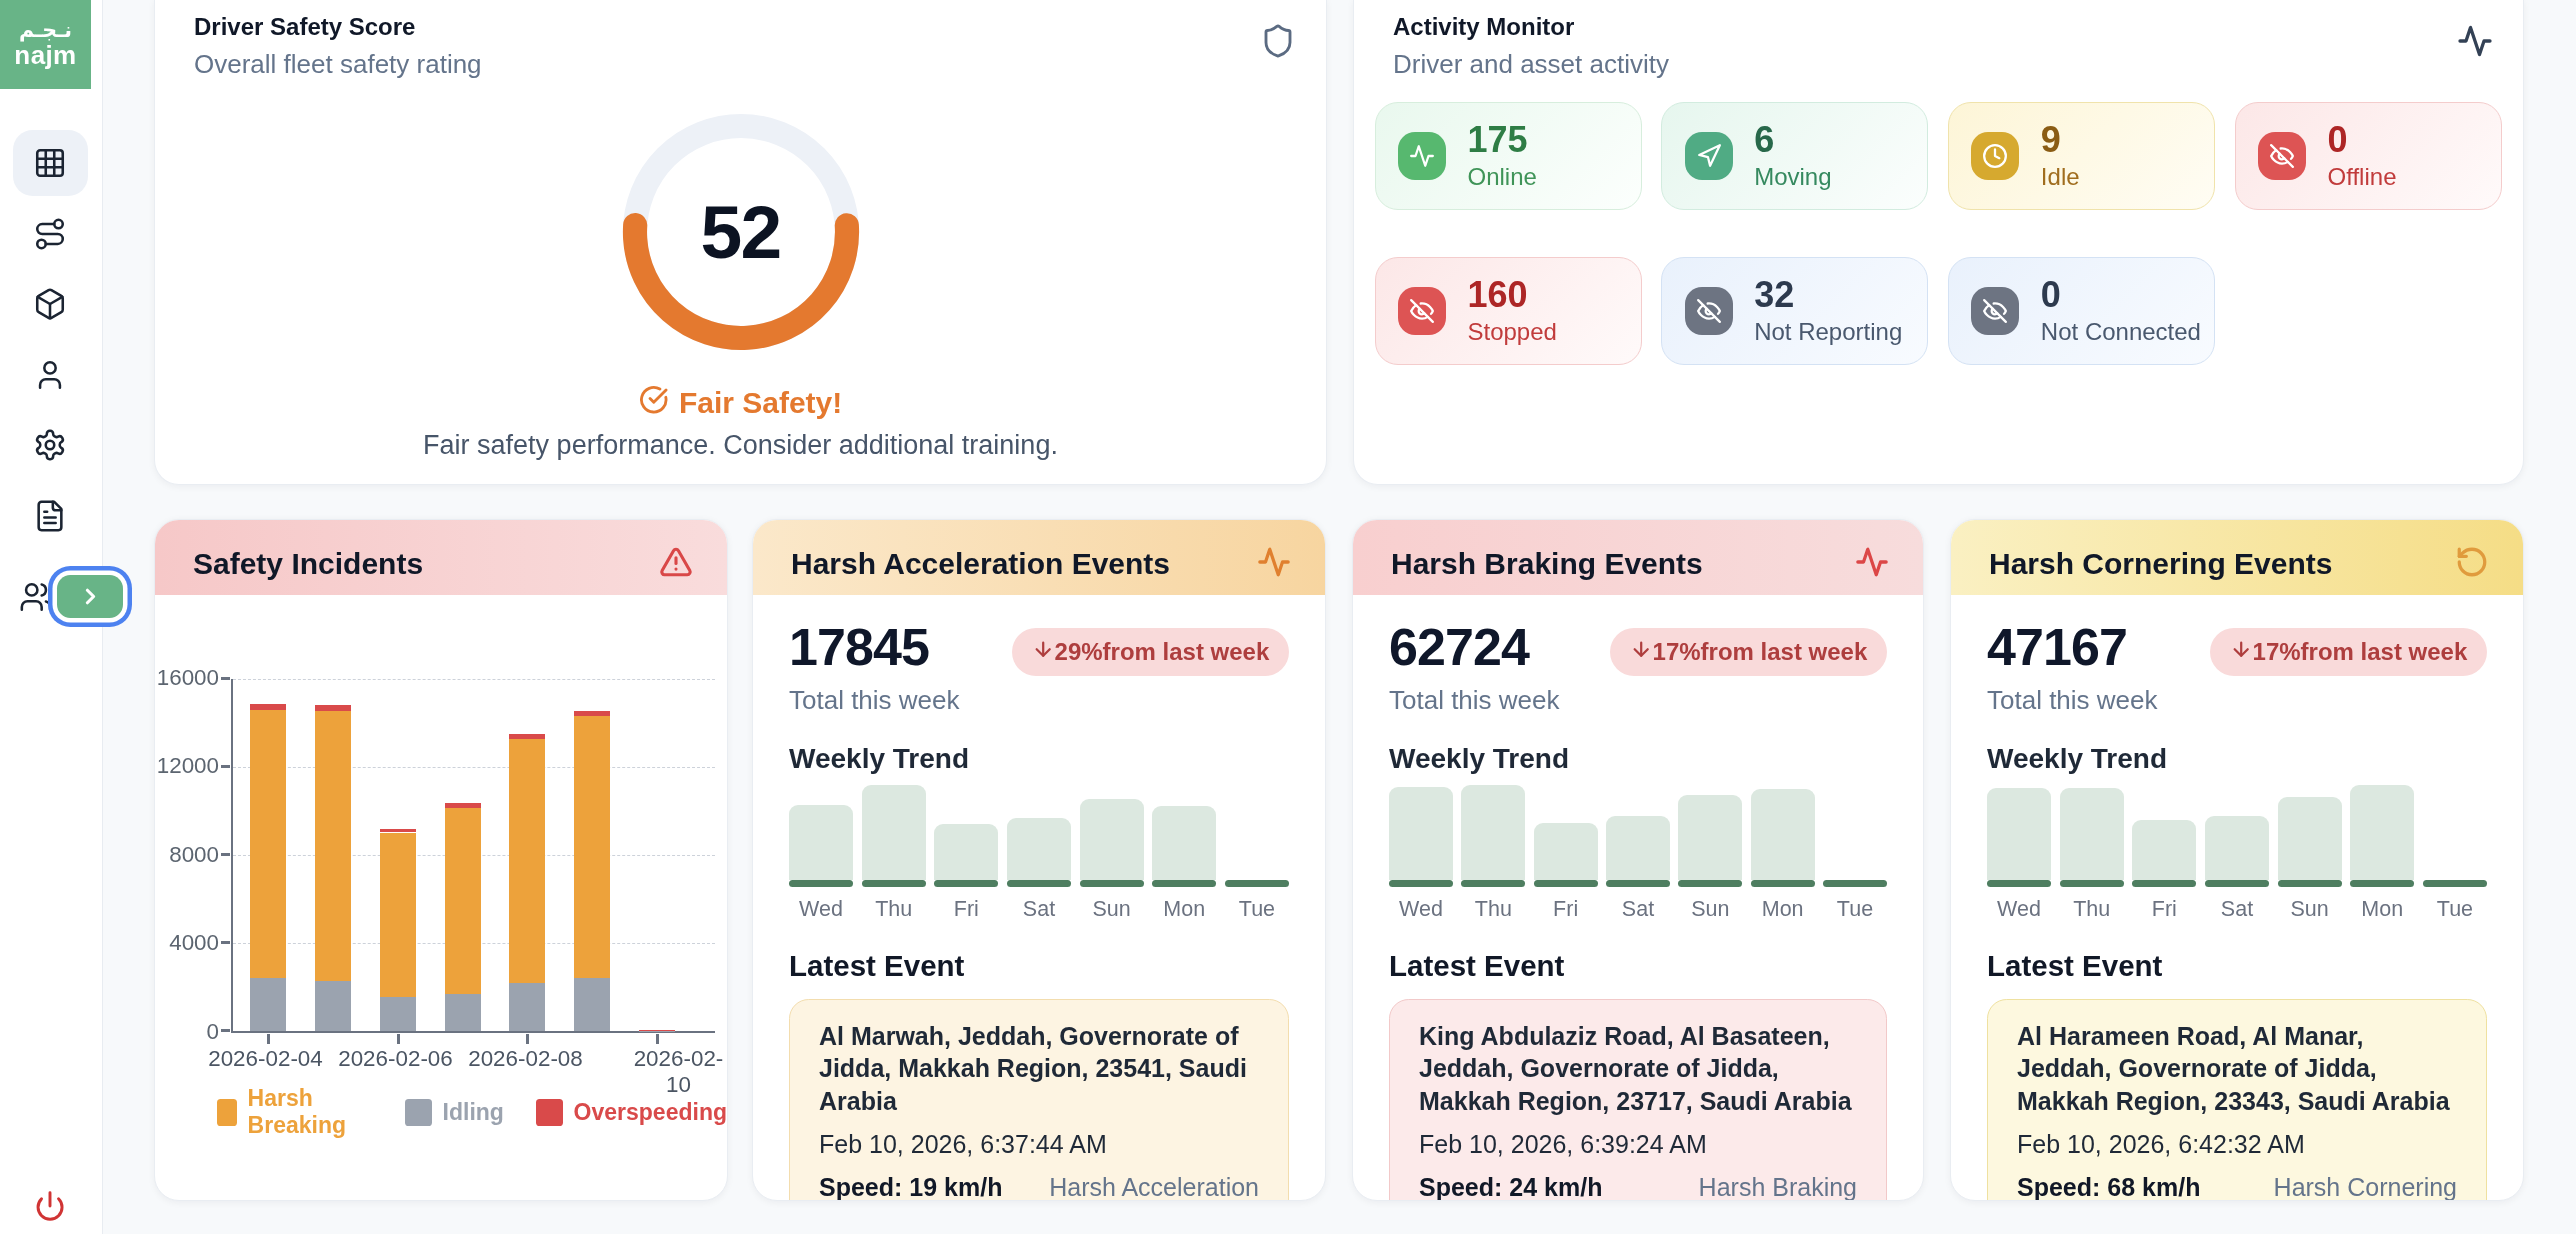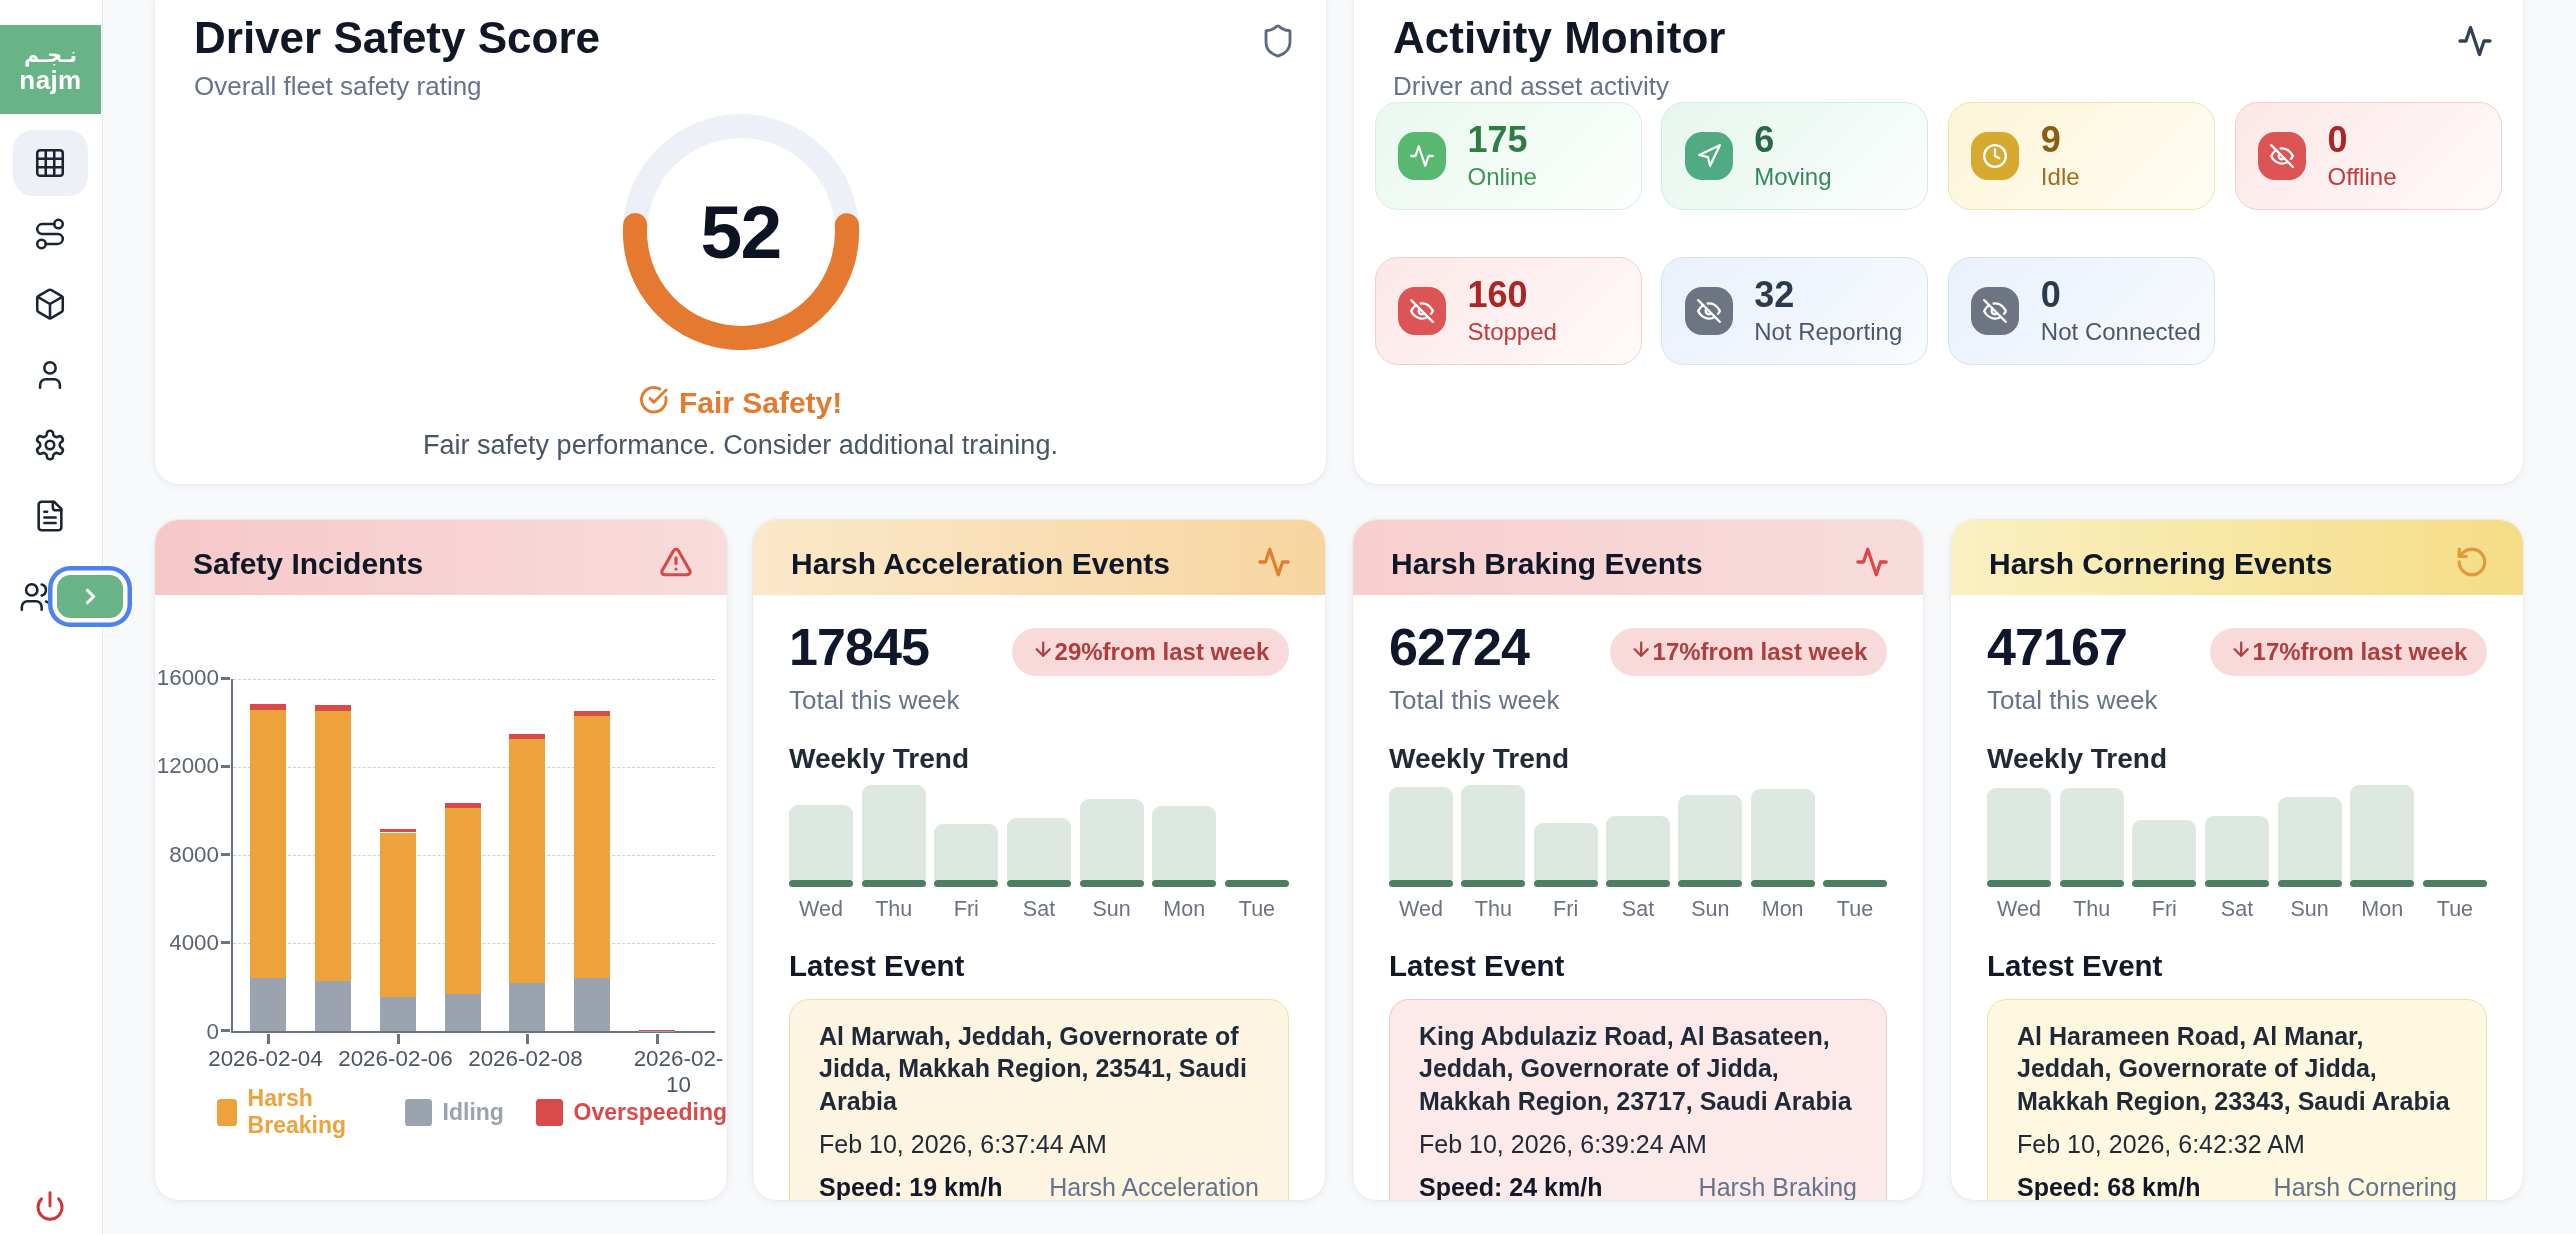--- a/index.html
+++ b/index.html
@@ -3,22 +3,22 @@
 <meta charset="utf-8">
 <title>Fleet Dashboard</title>
 <style>
   * { margin:0; padding:0; box-sizing:border-box; }
   html,body { background:#f7f9fb; }
   body { font-family:"Liberation Sans","DejaVu Sans",sans-serif; color:#0f172a; }
   .page { position:relative; width:2576px; height:1234px; background:#f7f9fb; overflow:hidden; }
 
   
   .sidebar { position:absolute; left:0; top:0; width:103px; height:1234px; background:#fff; border-right:1.8px solid #e8ecf1; z-index:5; }
-  .logo { position:absolute; left:0; top:0; width:101px; height:89px; background:#68b487; color:#fff;
-          display:flex; flex-direction:column; align-items:center; justify-content:center; line-height:1.05;margin-top:25px; }
+  .logo { position:absolute; left:0; top:0; width:91px; height:89px; background:#68b487; color:#fff;
+          display:flex; flex-direction:column; align-items:center; justify-content:center; line-height:1.05; }
   .logo .ar { font-family:"DejaVu Sans",sans-serif; font-size:20.6px; font-weight:bold; }
   .logo .lat { font-size:26px; font-weight:bold; letter-spacing:0.4px; }
   .nav { position:absolute; left:12.5px; top:130px; display:flex; flex-direction:column; gap:4.5px; }
   .nav-item { width:75px; height:66px; display:flex; align-items:center; justify-content:center; border-radius:19.7px; cursor:pointer; }
   .nav-item.active { background:#edf1f7; }
   .users-slot { position:absolute; left:19px; top:580px; }
   .expand-btn { position:absolute; left:57px; top:575px; width:66px; height:43px; background:#68b487; border:none;
                 border-radius:13.4px; display:flex; align-items:center; justify-content:center; cursor:pointer;
                 box-shadow:0 0 0 4.5px #ffffff, 0 0 0 9px #4d82f0; z-index:6; }
   .power-slot { position:absolute; left:34px; top:1190px; cursor:pointer; }
@@ -28,21 +28,21 @@
   .top-card { border-radius:0 0 25px 25px; border-top:none; }
   #card-driver { left:154px; top:0; width:1173px; height:485px; }
   #card-activity { left:1353px; top:0; width:1171px; height:485px; }
   #card-incidents { left:154px; top:519px; width:574px; height:682px; border-radius:25px; overflow:hidden; }
   #event-cards section { top:519px; height:682px; border-radius:25px; overflow:hidden; }
   #event-cards section:nth-child(1) { left:752px; width:574px; }
   #event-cards section:nth-child(2) { left:1352px; width:572px; }
   #event-cards section:nth-child(3) { left:1950px; width:574px; }
 
   .card-pad { padding:12.5px 0 0 39px; }
-  .card-title { font-size:44px; font-weight:700; color:#101828; }
+  .card-title { font-size:24px; font-weight:700; color:#101828; }
   .card-sub { font-size:26px; color:#64748b; margin-top:8px; }
   .hdr-icon-abs { position:absolute; top:23px; right:30px; }
 
   
   .gauge-wrap { position:absolute; left:50%; top:113px; transform:translateX(-50%); width:238px; height:238px; }
   .gauge-num { position:absolute; inset:0; display:flex; align-items:center; justify-content:center;
                font-size:75px; font-weight:800; color:#0c1322; letter-spacing:-1.8px; }
   .status-row { position:absolute; left:0; right:0; top:385px; display:flex; align-items:center; justify-content:center; gap:10.7px;
                 font-size:30px; font-weight:700; }
   .gauge-desc { position:absolute; left:0; right:0; top:430px; text-align:center; font-size:27px; color:#475569; }

